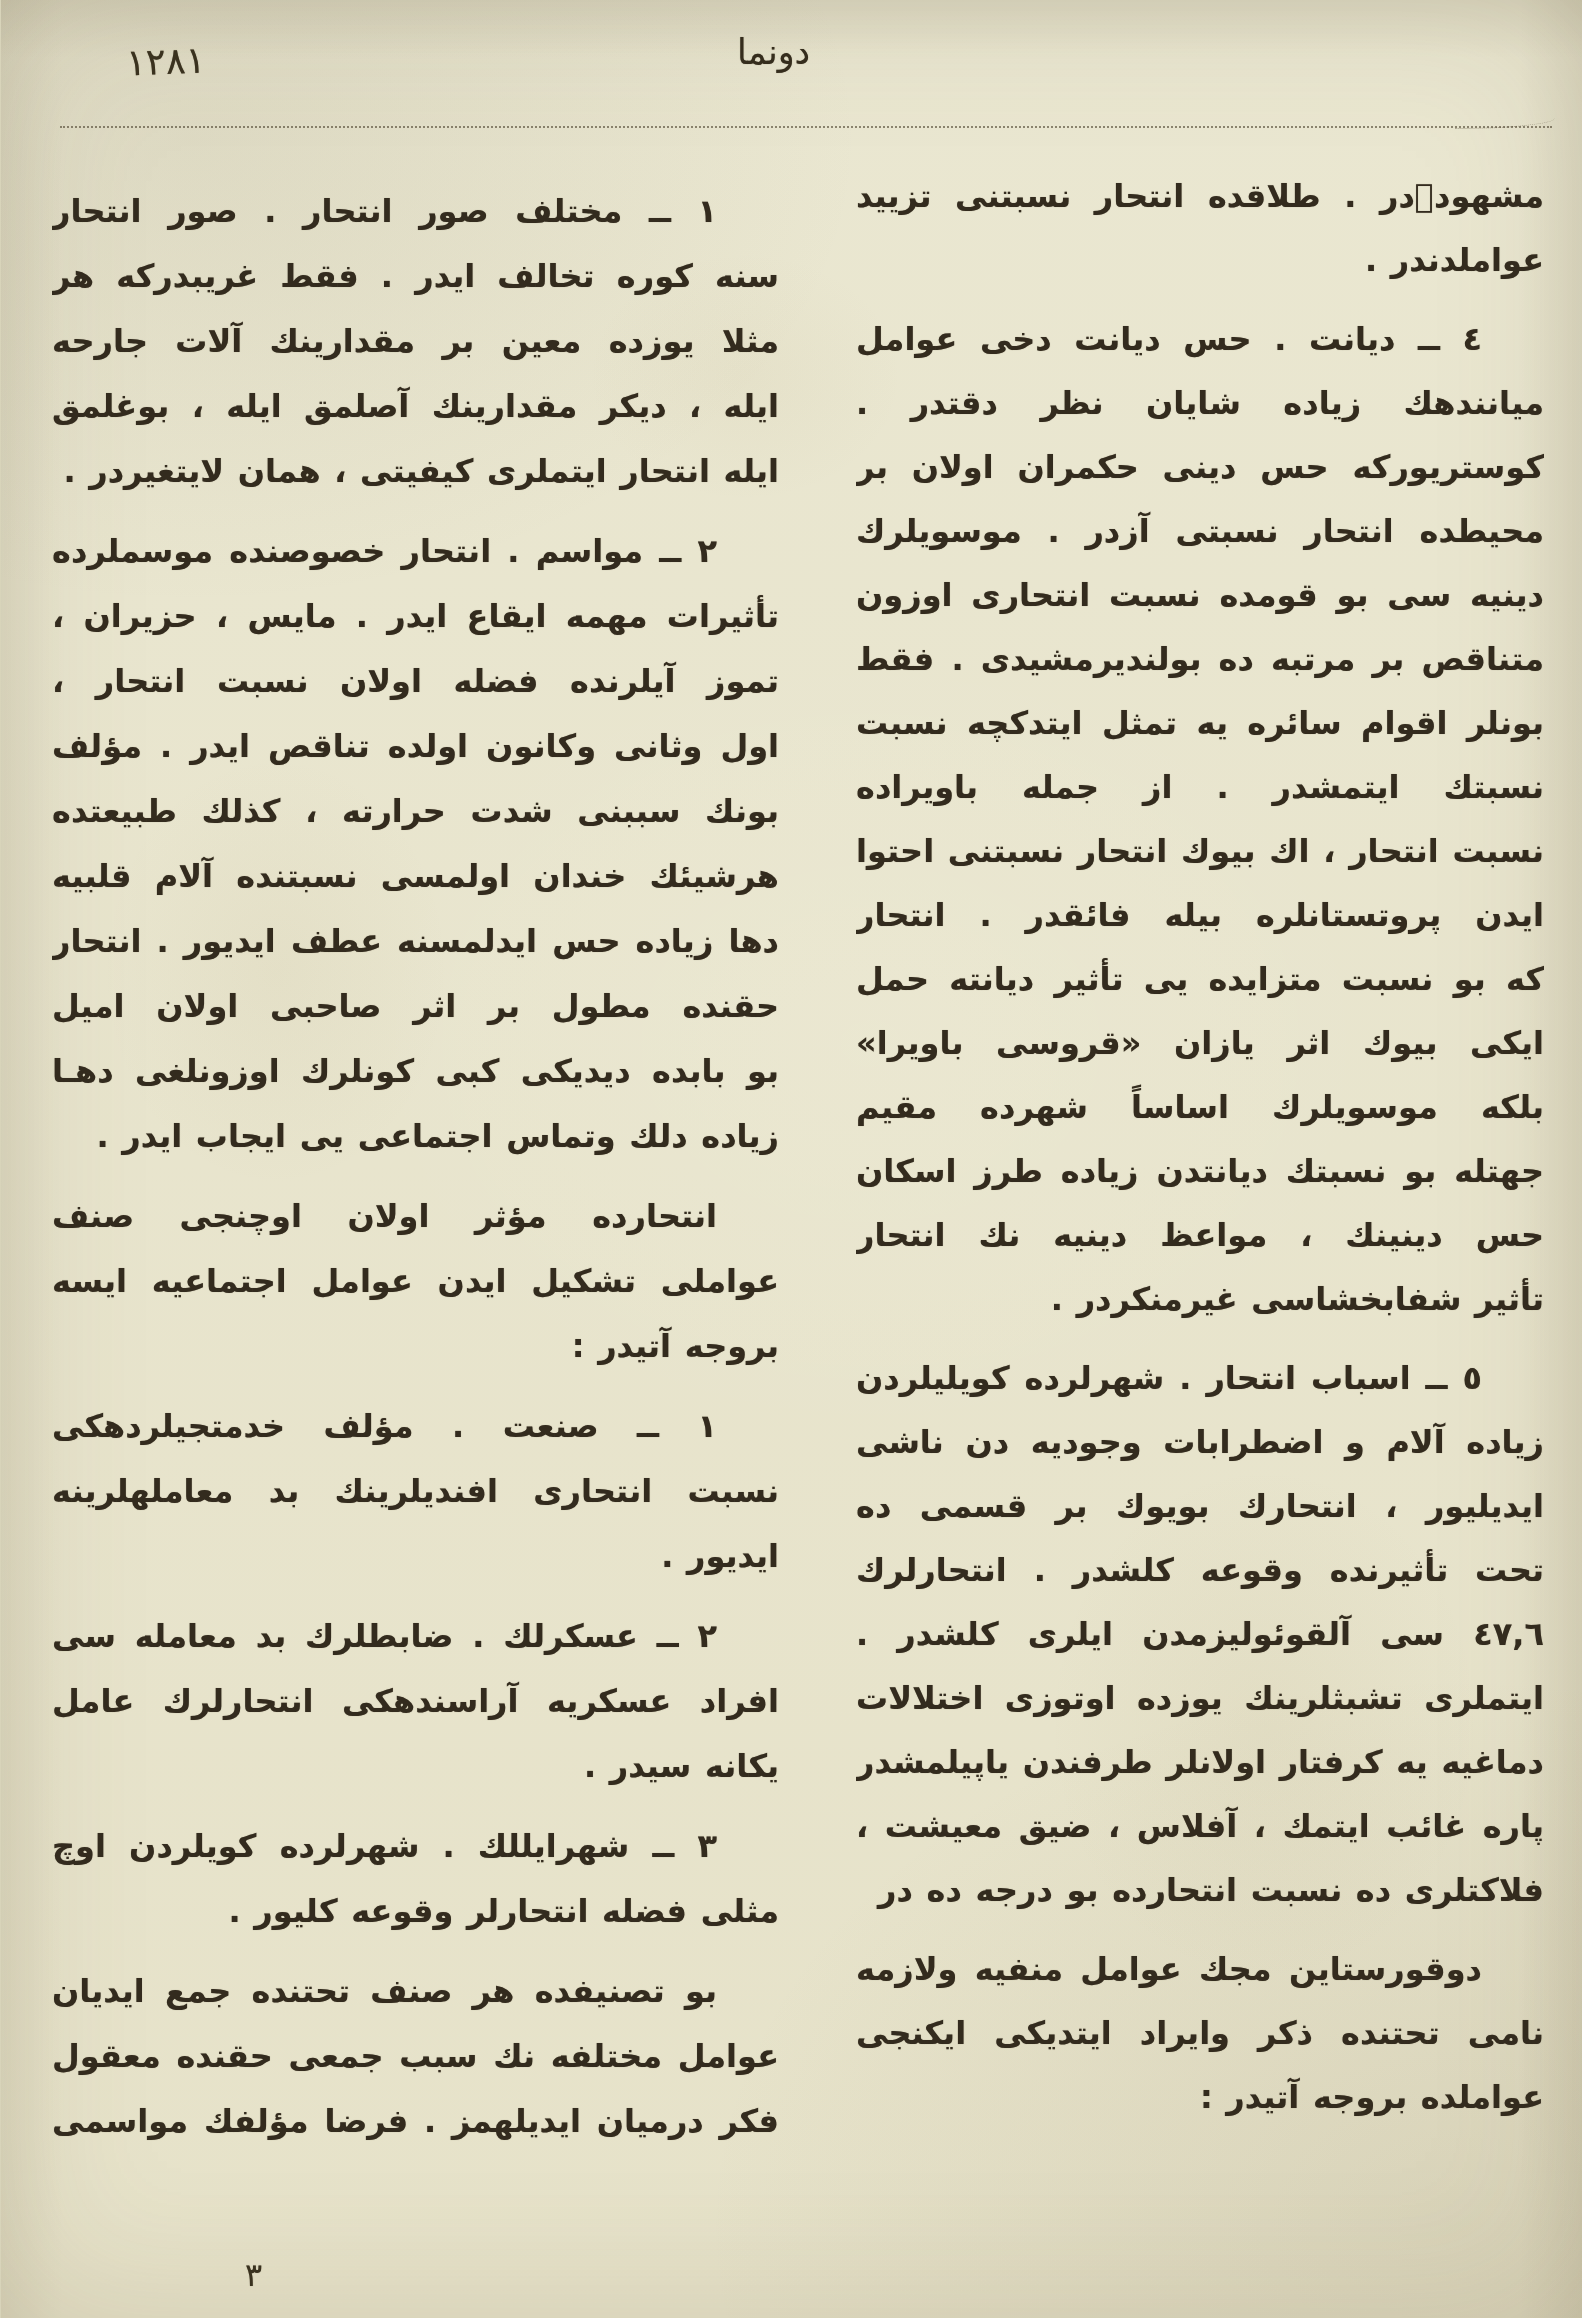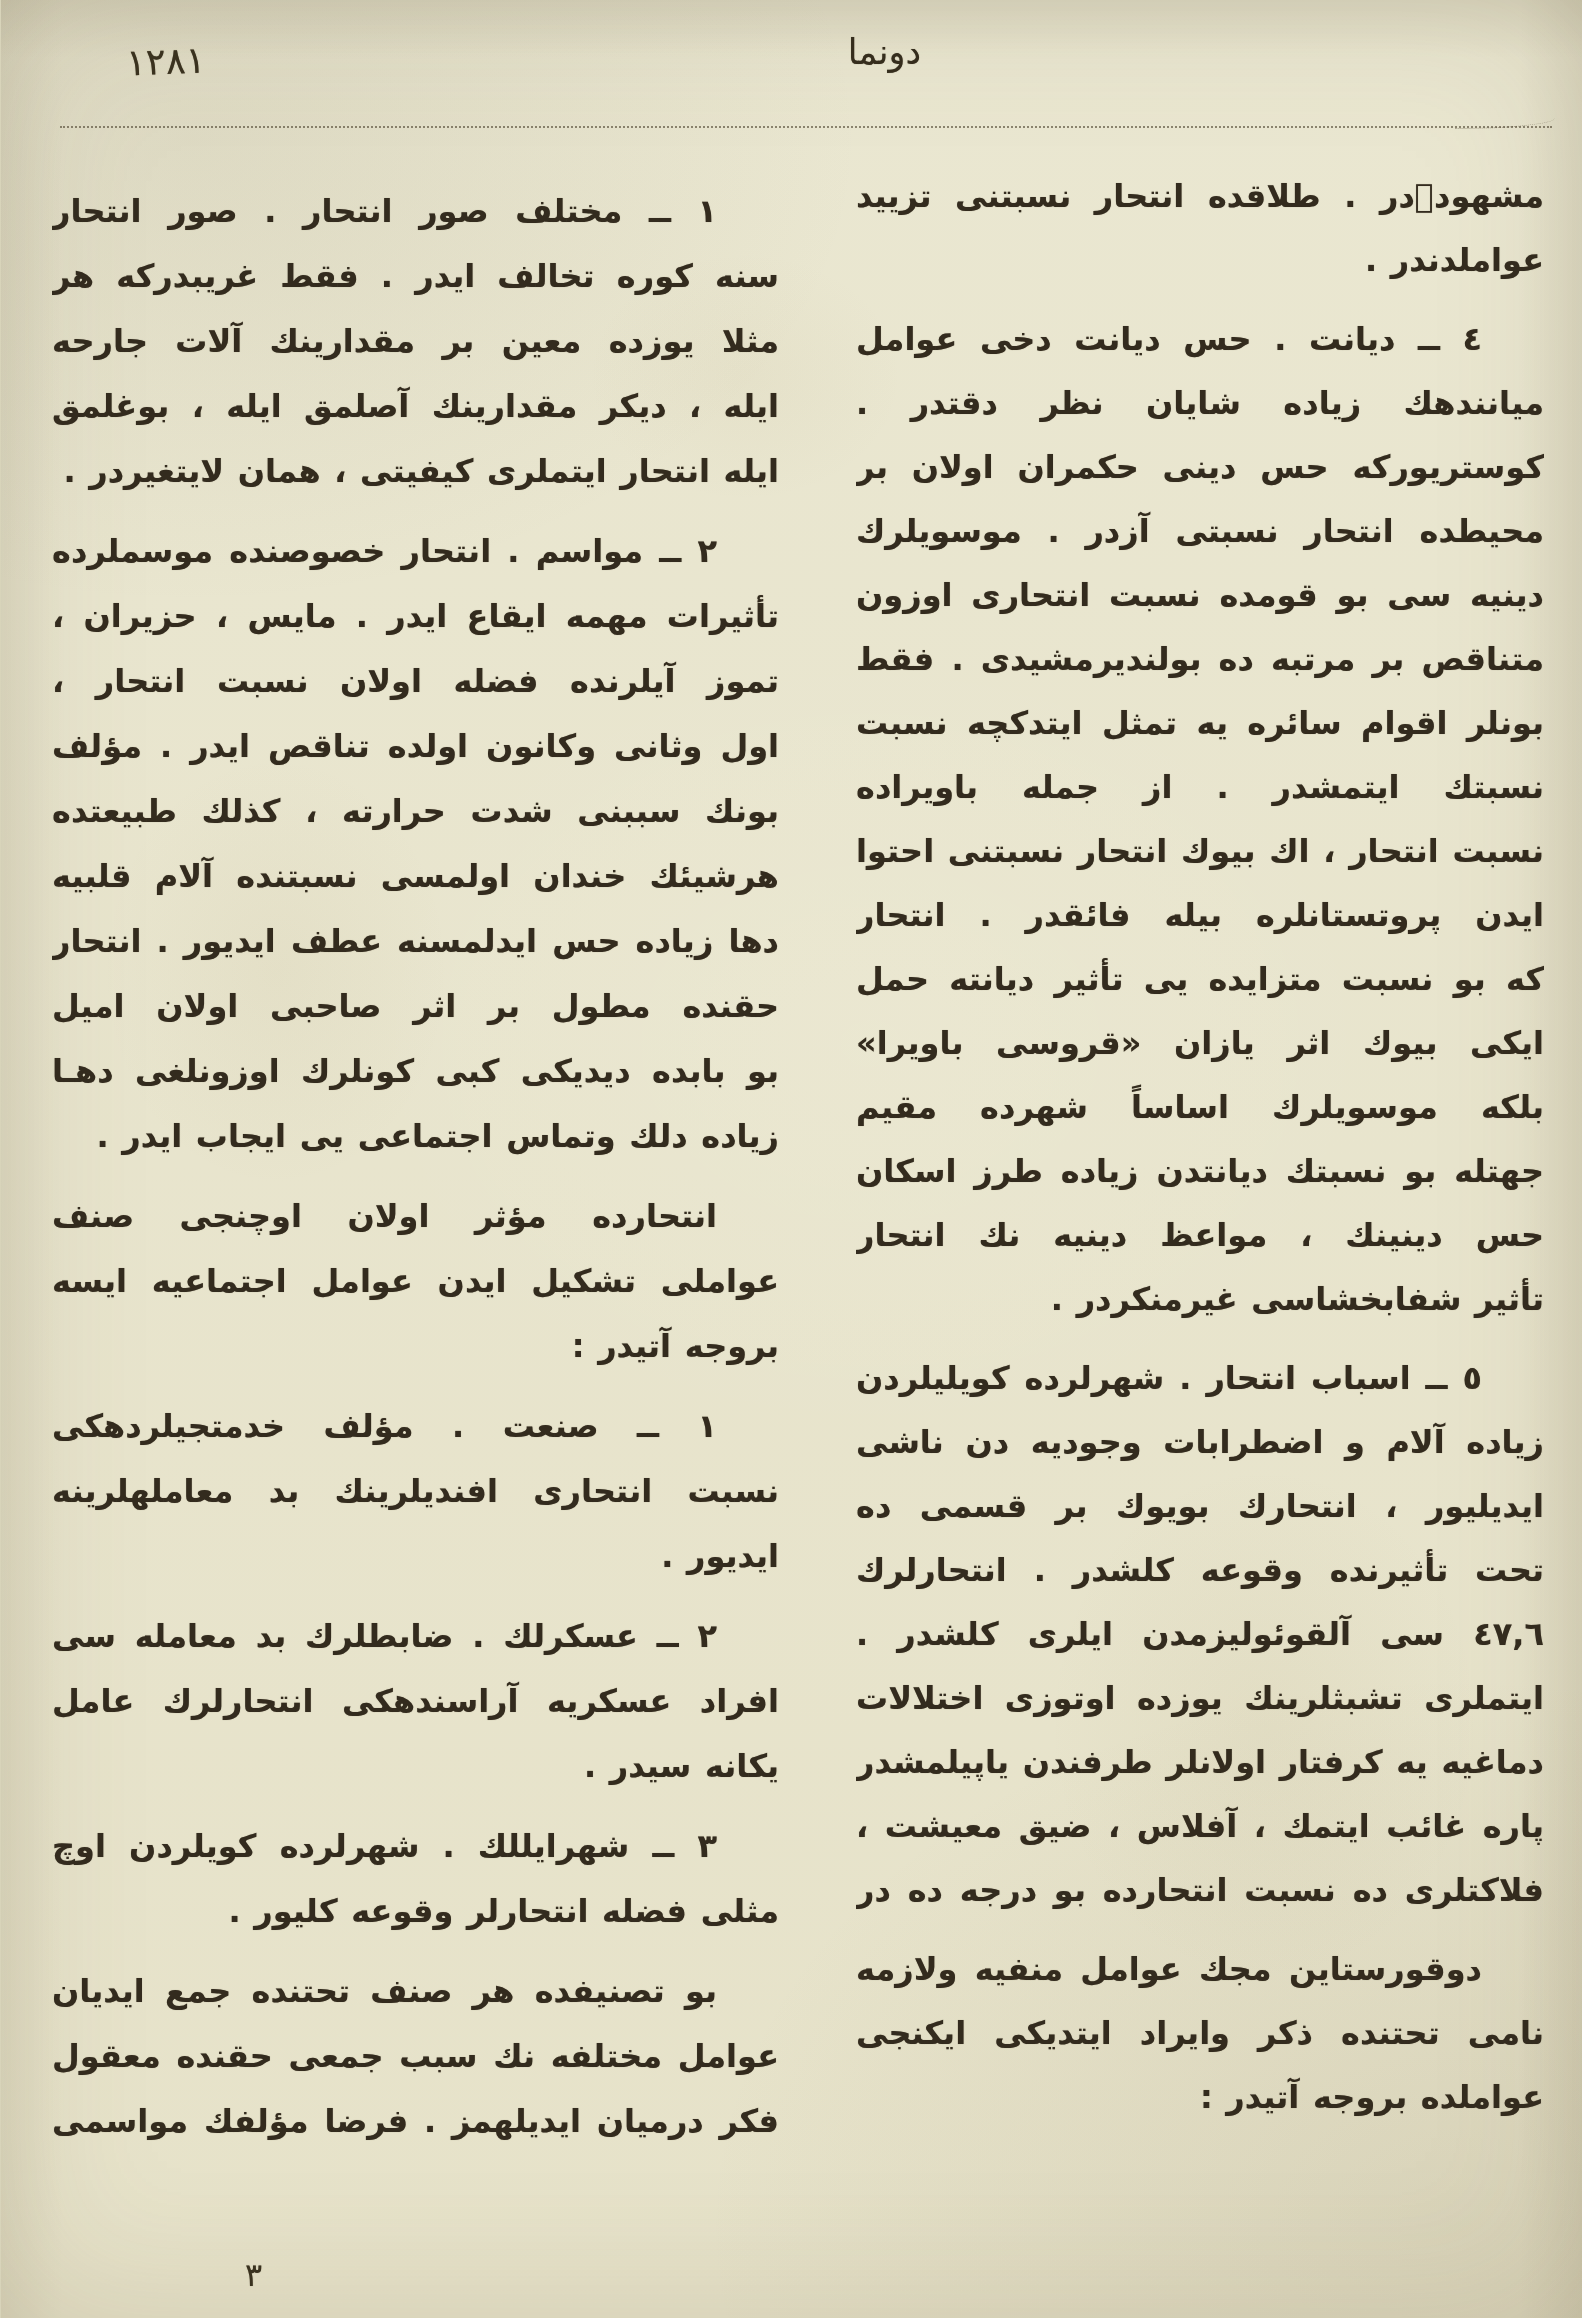--- a/index.html
+++ b/index.html
@@ -25,21 +25,21 @@
   .stain.s2{left:1047px;top:1465px;width:435px;height:519px;background:radial-gradient(closest-side,rgba(140,120,70,0.06),transparent);}
   .stain.s3{left:586px;top:251px;width:318px;height:251px;background:radial-gradient(closest-side,rgba(150,130,80,0.05),transparent);}
 
   .page-number{
     position:absolute;left:126px;top:40px;
     font-size:37px;letter-spacing:3.3px;color:#3a321f;
     transform:rotate(-2deg);
     text-shadow:0 0 0.8px rgba(55,45,25,0.55);
   }
   .header-title{
-    position:absolute;left:737px;top:32px;width:184px;text-align:right;
+    position:absolute;left:737px;top:32px;width:184px;text-align:left;
     font-size:35px;color:#352d1d;
     text-shadow:0 0 0.8px rgba(55,45,25,0.55);
   }
   .head-rule{
     position:absolute;left:60px;top:126px;width:1492px;height:0;
     border-top:2.5px dotted rgba(75,65,45,0.60);
   }
   .head-rule::after{
     content:"";position:absolute;right:-3.3px;top:-10px;width:100px;height:10px;
     border-bottom:1.7px dotted rgba(75,65,45,0.45);
@@ -57,21 +57,21 @@
   .line{
     font-size:32px;color:#332b1e;
     text-align:justify;text-align-last:justify;
     word-spacing:2.5px;
     text-shadow:0 0 0.8px rgba(55,45,25,0.45);
     overflow:hidden;
   }
   .col-right .line{height:64px;line-height:64px;}
   .col-left  .line{height:65px;line-height:65px;}
   .l-start{padding-right:62px;margin-top:15px;}
-  .l-end{text-align-last:right;}
+  .l-end{text-align:right;text-align-last:right;}
 
   .signature-mark{
     position:absolute;left:245px;top:2256px;
     font-size:32px;color:#3a321f;
     text-shadow:0 0 0.8px rgba(55,45,25,0.5);
   }
 </style>
 </head>
 <body>
 

